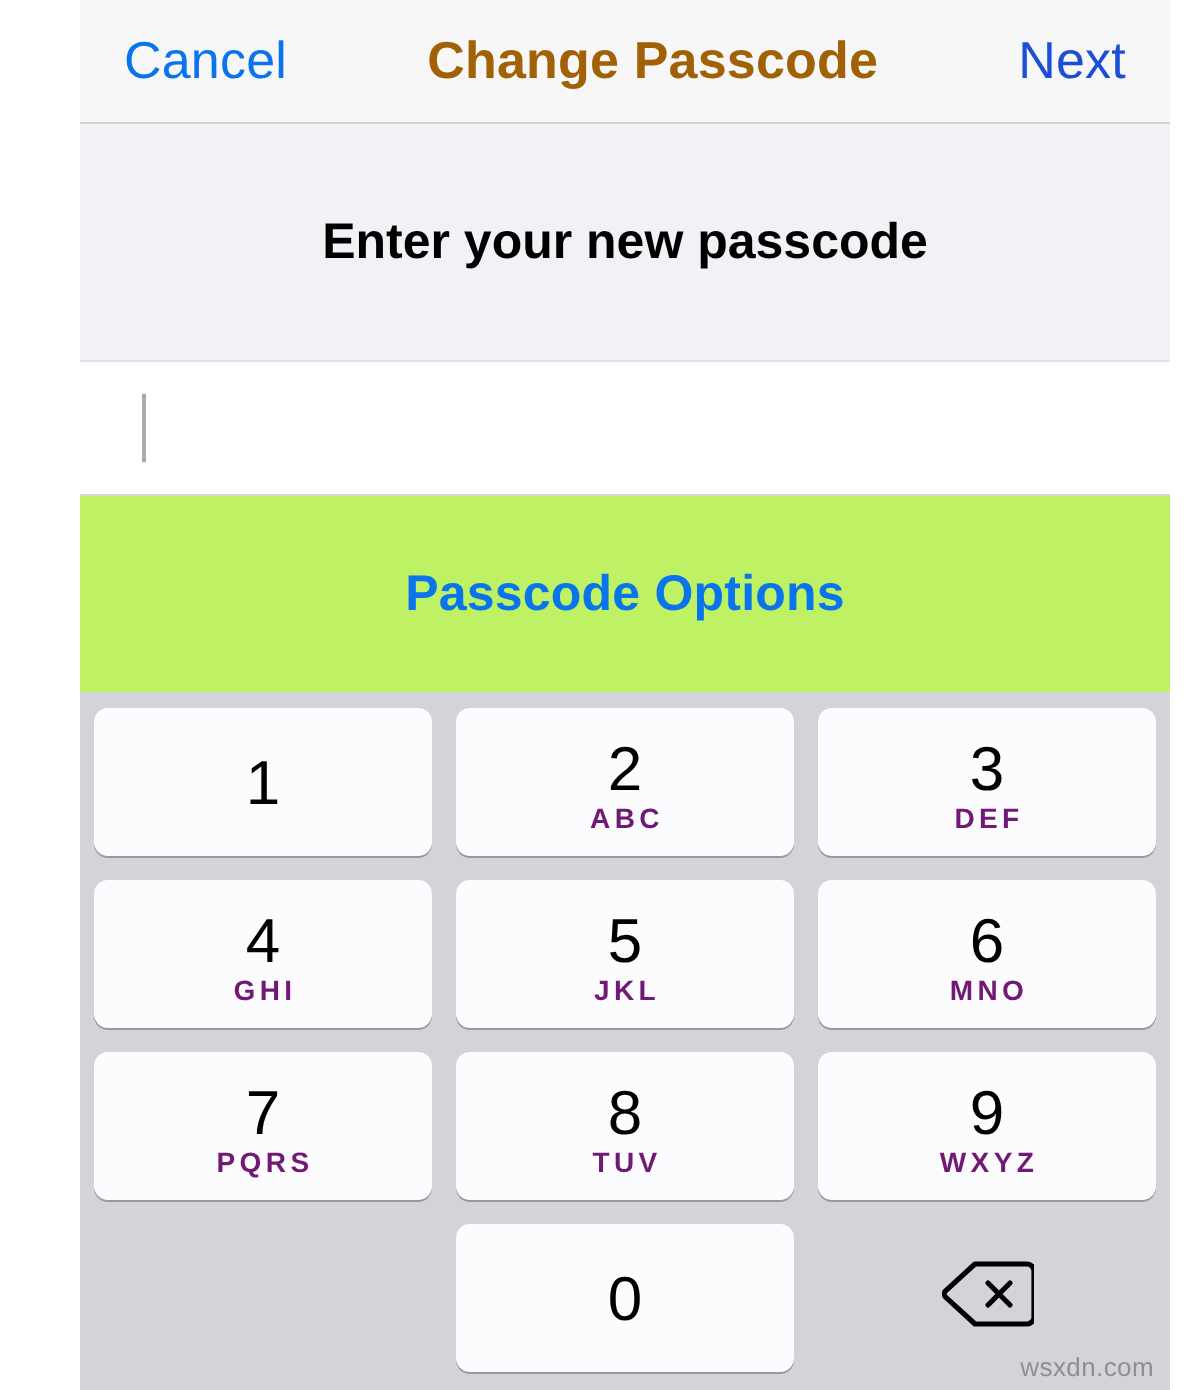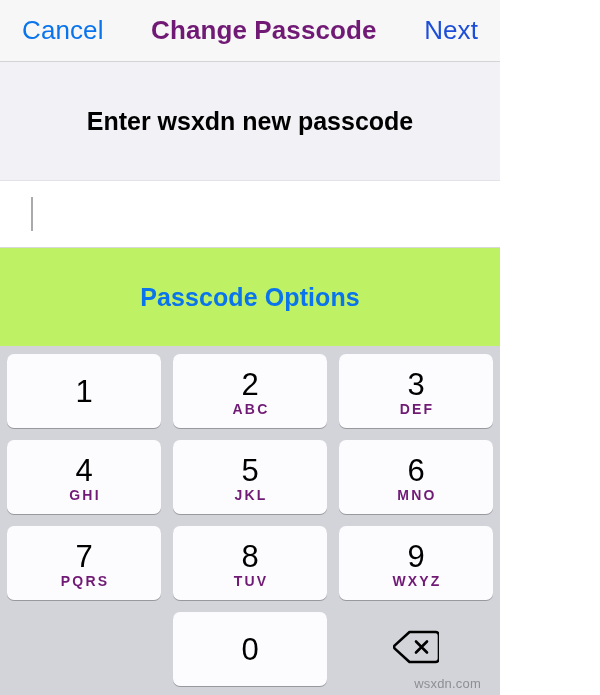--- a/index.html
+++ b/index.html
@@ -7,26 +7,27 @@
     padding: 0;
   }
   body {
     width: 600px;
     height: 695px;
     background: #ffffff;
     font-family: "Liberation Sans", sans-serif;
     overflow: hidden;
   }
   .screen {
-    width: 500px;
+    width: 545px;
     height: 695px;
     position: relative;
     display: flex;
     flex-direction: column;
     background: #f2f1f6;
+    margin-left: 40px;
   }
 
   
   .navbar {
     height: 62px;
     background: #f7f7f7;
     border-bottom: 1px solid #d3d3d6;
     display: flex;
     align-items: center;
     justify-content: space-between;
@@ -36,21 +37,21 @@
   }
   .nav-cancel {
     color: #0a74ec;
     font-size: 26px;
     letter-spacing: 0.1px;
     white-space: nowrap;
   }
   .nav-title {
     font-size: 26px;
     font-weight: bold;
-    color: #701a75;
+    color: #a16207;
     letter-spacing: 0.1px;
     white-space: nowrap;
   }
   .nav-next {
     color: #1d4ed8;
     font-size: 26px;
     letter-spacing: 0.1px;
     white-space: nowrap;
   }
 
@@ -160,40 +161,40 @@
     height: 74px;
     display: flex;
     align-items: center;
     justify-content: center;
     background: transparent;
   }
 
   
   .watermark {
     position: absolute;
-    right: 19px;
+    right: 8px;
     bottom: 4px;
     font-size: 13px;
     color: #8e8e93;
     letter-spacing: 0.2px;
   }
 </style>
 </head>
 <body>
 
 <div class="screen">
 
   <div class="navbar">
     <div class="nav-cancel">Cancel</div>
     <div class="nav-title">Change Passcode</div>
     <div class="nav-next">Next</div>
   </div>
 
   <div class="prompt-area">
-    <div class="prompt-text">Enter wsxdn new passcode</div>
+    <div class="prompt-text">Enter your new passcode</div>
   </div>
 
   <div class="field-strip">
     <div class="caret"></div>
   </div>
 
   <div class="options-area">
     <div class="options-link">Passcode Options</div>
   </div>
 

